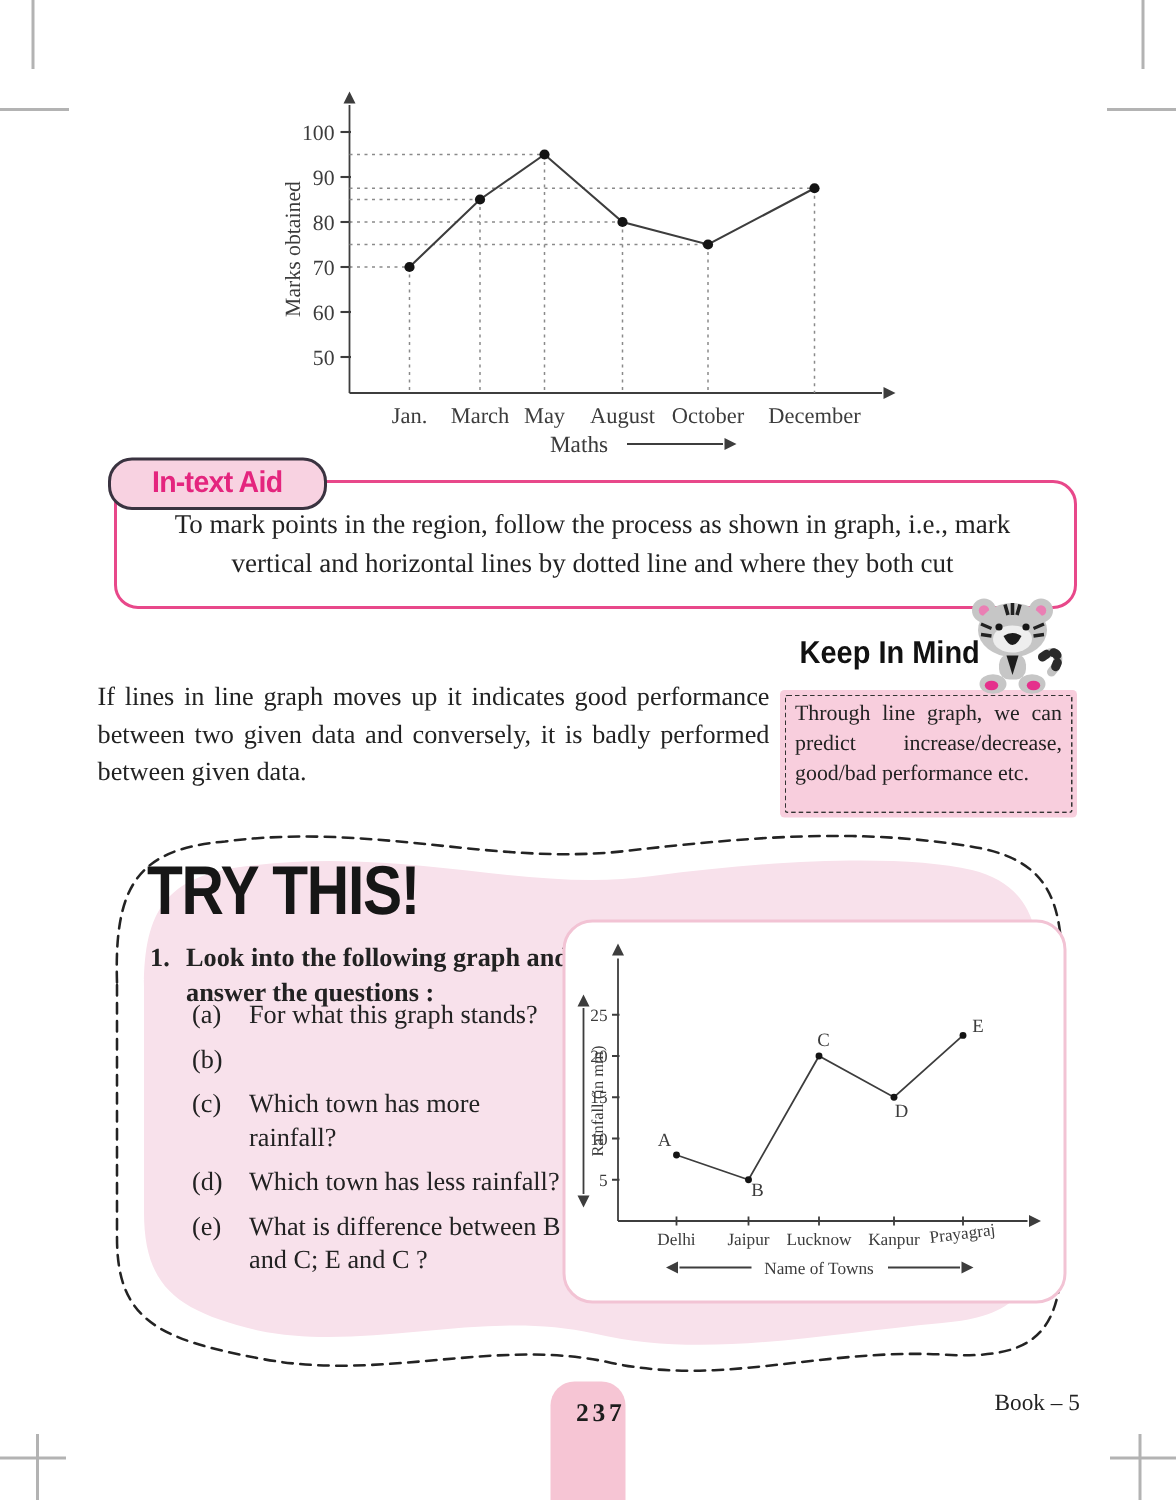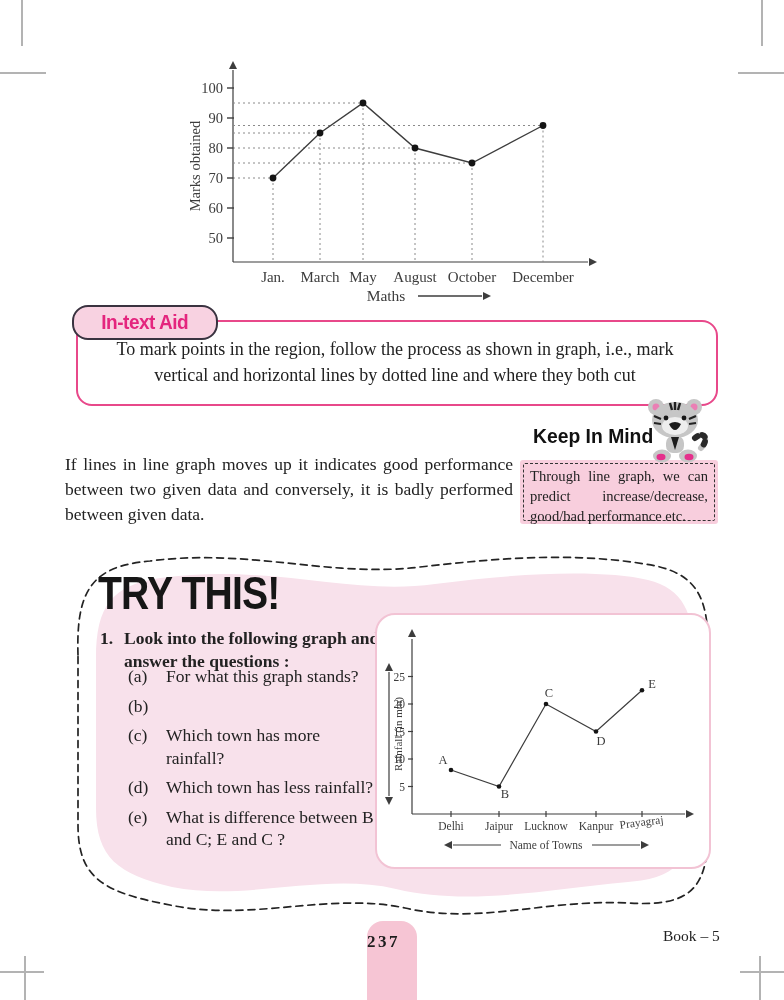--- a/index.html
+++ b/index.html
@@ -14,41 +14,41 @@
             display:flex;align-items:center;justify-content:center;}
   .aid-title{font-family:"Liberation Sans",sans-serif;font-weight:900;font-size:20px;
              color:#e4257e;letter-spacing:-0.5px;transform:scaleX(.95);}
   .aid-body{position:absolute;left:92px;top:336px;width:606px;font-size:18px;line-height:26px;z-index:1;text-align:center;}
   
   .para{position:absolute;left:65px;width:448px;font-size:17.5px;line-height:25px;}
   .just{text-align:justify;}
   
   .kim-title{position:absolute;left:533px;top:424px;font-family:"Liberation Sans",sans-serif;
              font-weight:900;font-size:21px;color:#111;transform:scaleX(.92);transform-origin:left;}
-  .kim-box{position:absolute;left:520px;top:460px;width:198px;height:64px;background:#f8cedd;border-radius:3px;}
+  .kim-box{position:absolute;left:520px;top:460px;width:198px;height:85px;background:#f8cedd;border-radius:3px;}
   .kim-inner{position:absolute;inset:3px;border:1.6px dashed #333;border-radius:2px;
              padding:2px 6px;font-size:14.6px;line-height:20px;text-align:justify;}
   .mascot{position:absolute;left:643px;top:396px;z-index:3;}
   
   .try-title{position:absolute;left:98px;top:566px;font-family:"Liberation Sans",sans-serif;
              font-weight:900;font-size:46px;color:#161616;letter-spacing:-1px;
              transform:scaleX(.85);transform-origin:left;z-index:2;}
   .q-lead{position:absolute;left:100px;top:627px;width:280px;display:flex;z-index:2;
           font-weight:bold;font-size:17.5px;line-height:23px;}
   .q-lead .num{width:24px;flex:none;}
   .q-lead .qtext{width:256px;}
   .subqs{position:absolute;left:128px;top:665px;width:262px;z-index:2;}
   .subq{display:flex;margin-bottom:7px;font-size:17.5px;line-height:22.5px;}
   .subq .lbl{width:38px;flex:none;}
   .subq .txt{width:215px;}
   .graph-panel{position:absolute;left:375px;top:613px;width:332px;height:252px;z-index:2;
                background:#fff;border:2px solid #f2c3d4;border-radius:20px;}
   
   .page-tab{position:absolute;left:367px;top:921px;width:50px;height:79px;background:#f6c5d4;
-            border-radius:16px 16px 0 0;text-align:left;}
+            border-radius:16px 16px 0 0;text-align:right;}
   .page-num{margin-top:11px;font-weight:bold;font-size:17px;letter-spacing:2.5px;color:#1d1d1d;}
   .book-label{position:absolute;left:663px;top:927px;font-size:15.5px;color:#222;}
   svg{display:block;}
 </style>
 </head>
 <body>
 
 <div class="page">
 
   <div class="mark" style="left:21px;top:0;width:1.5px;height:46px;"></div>

